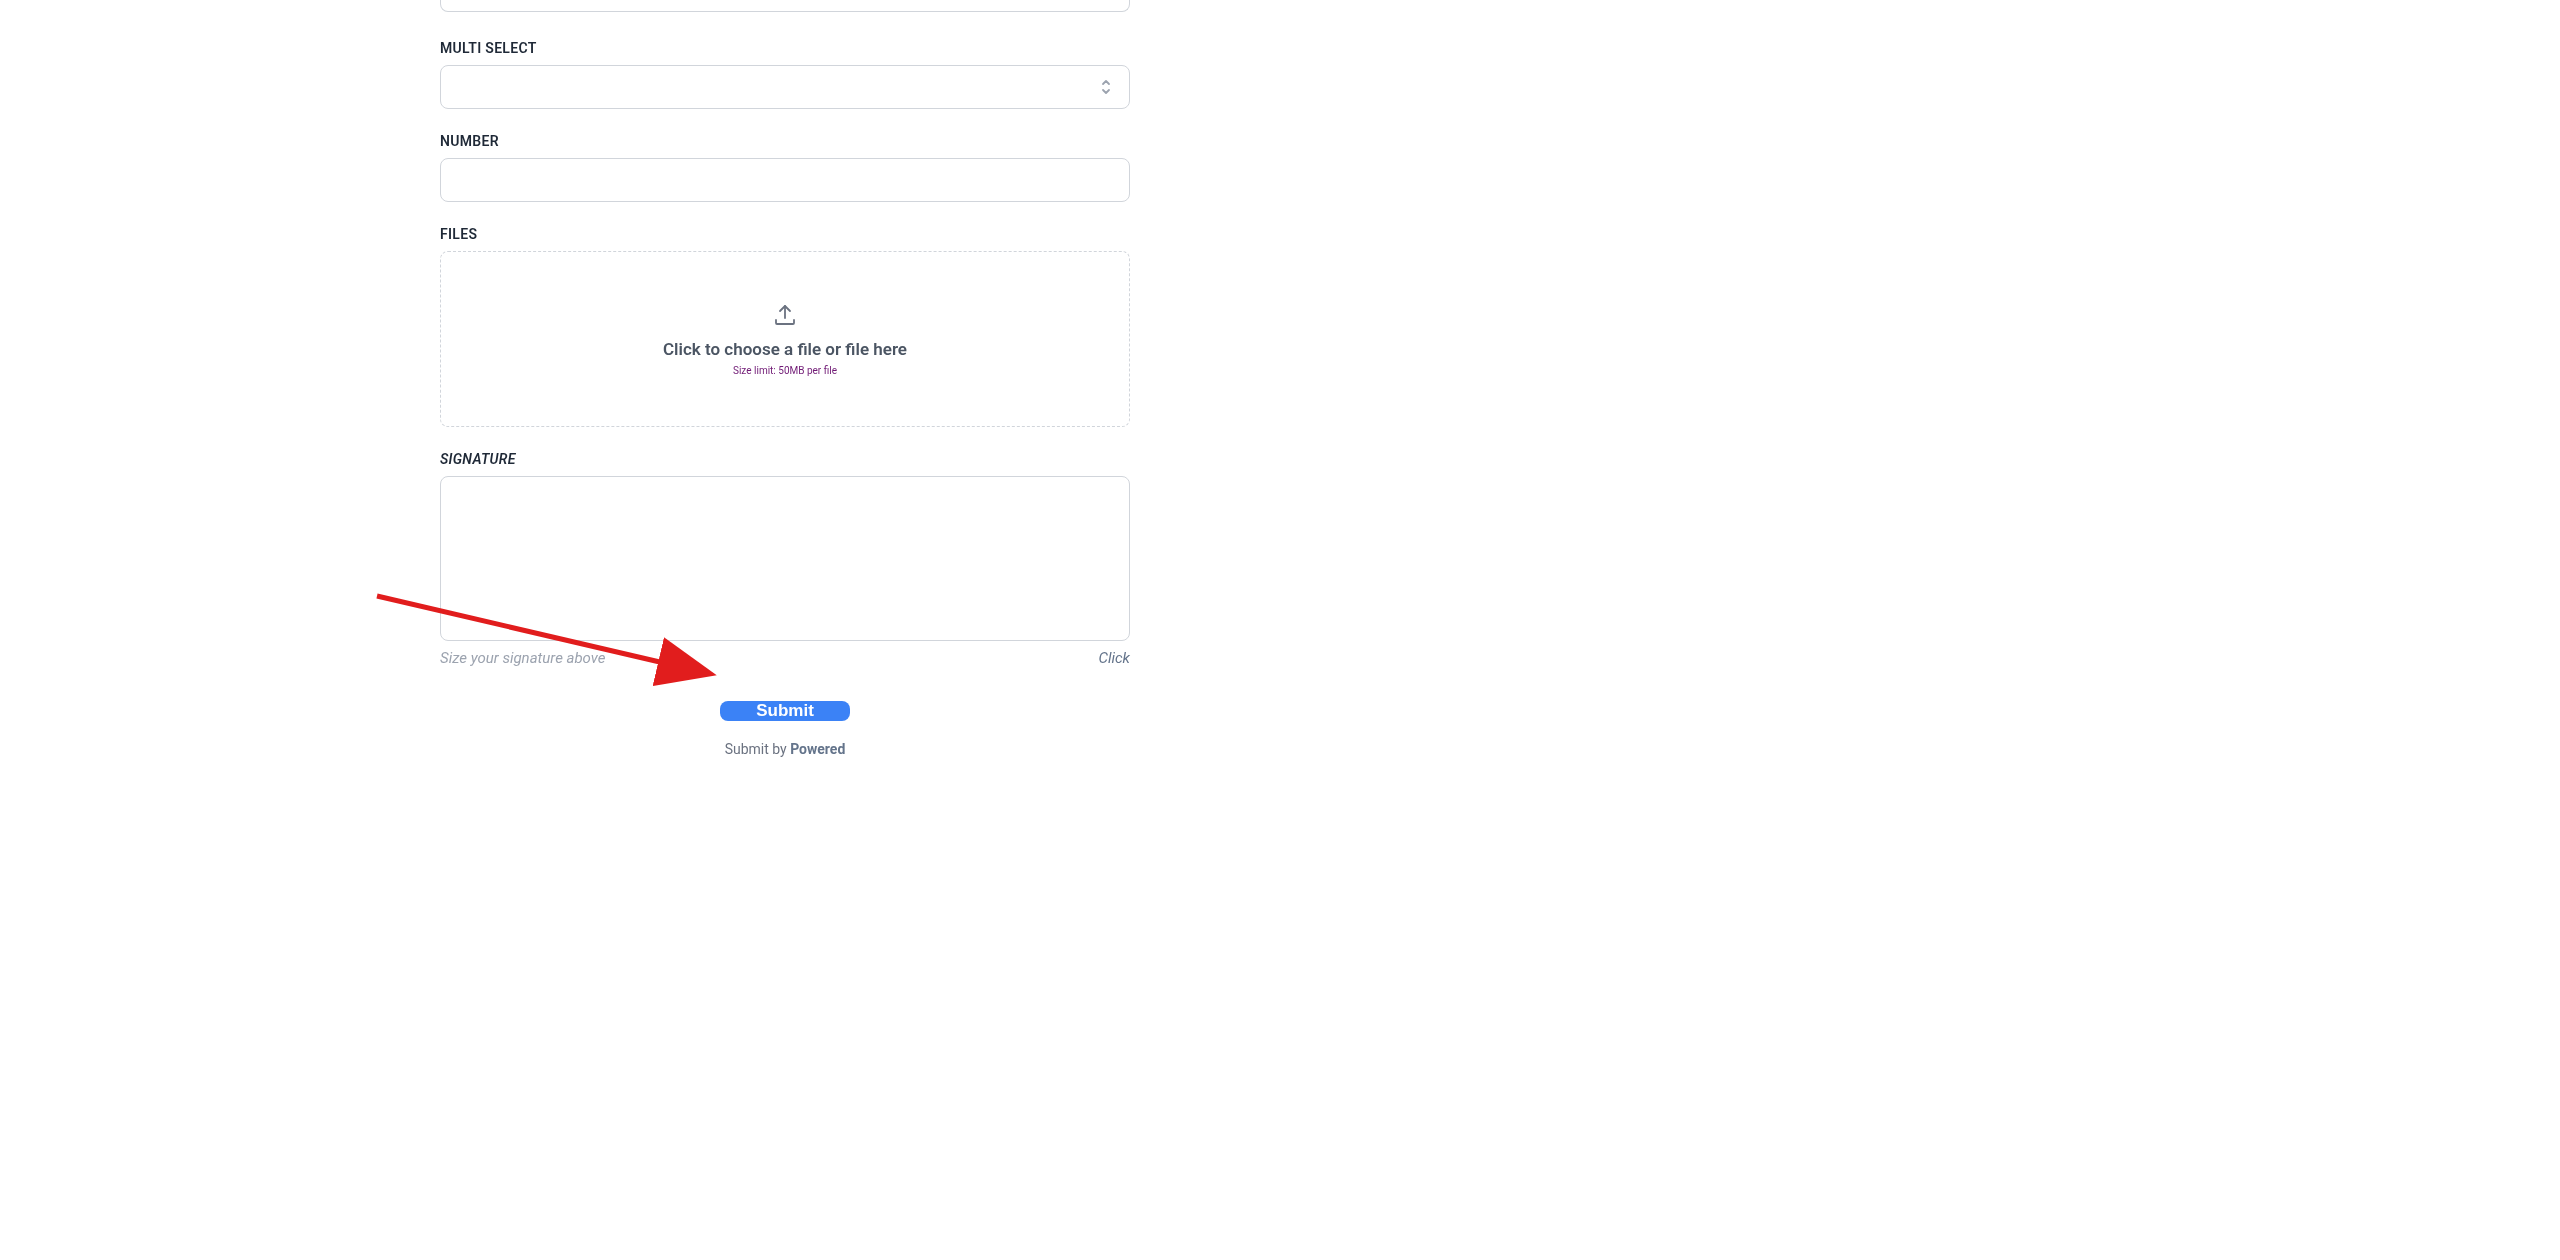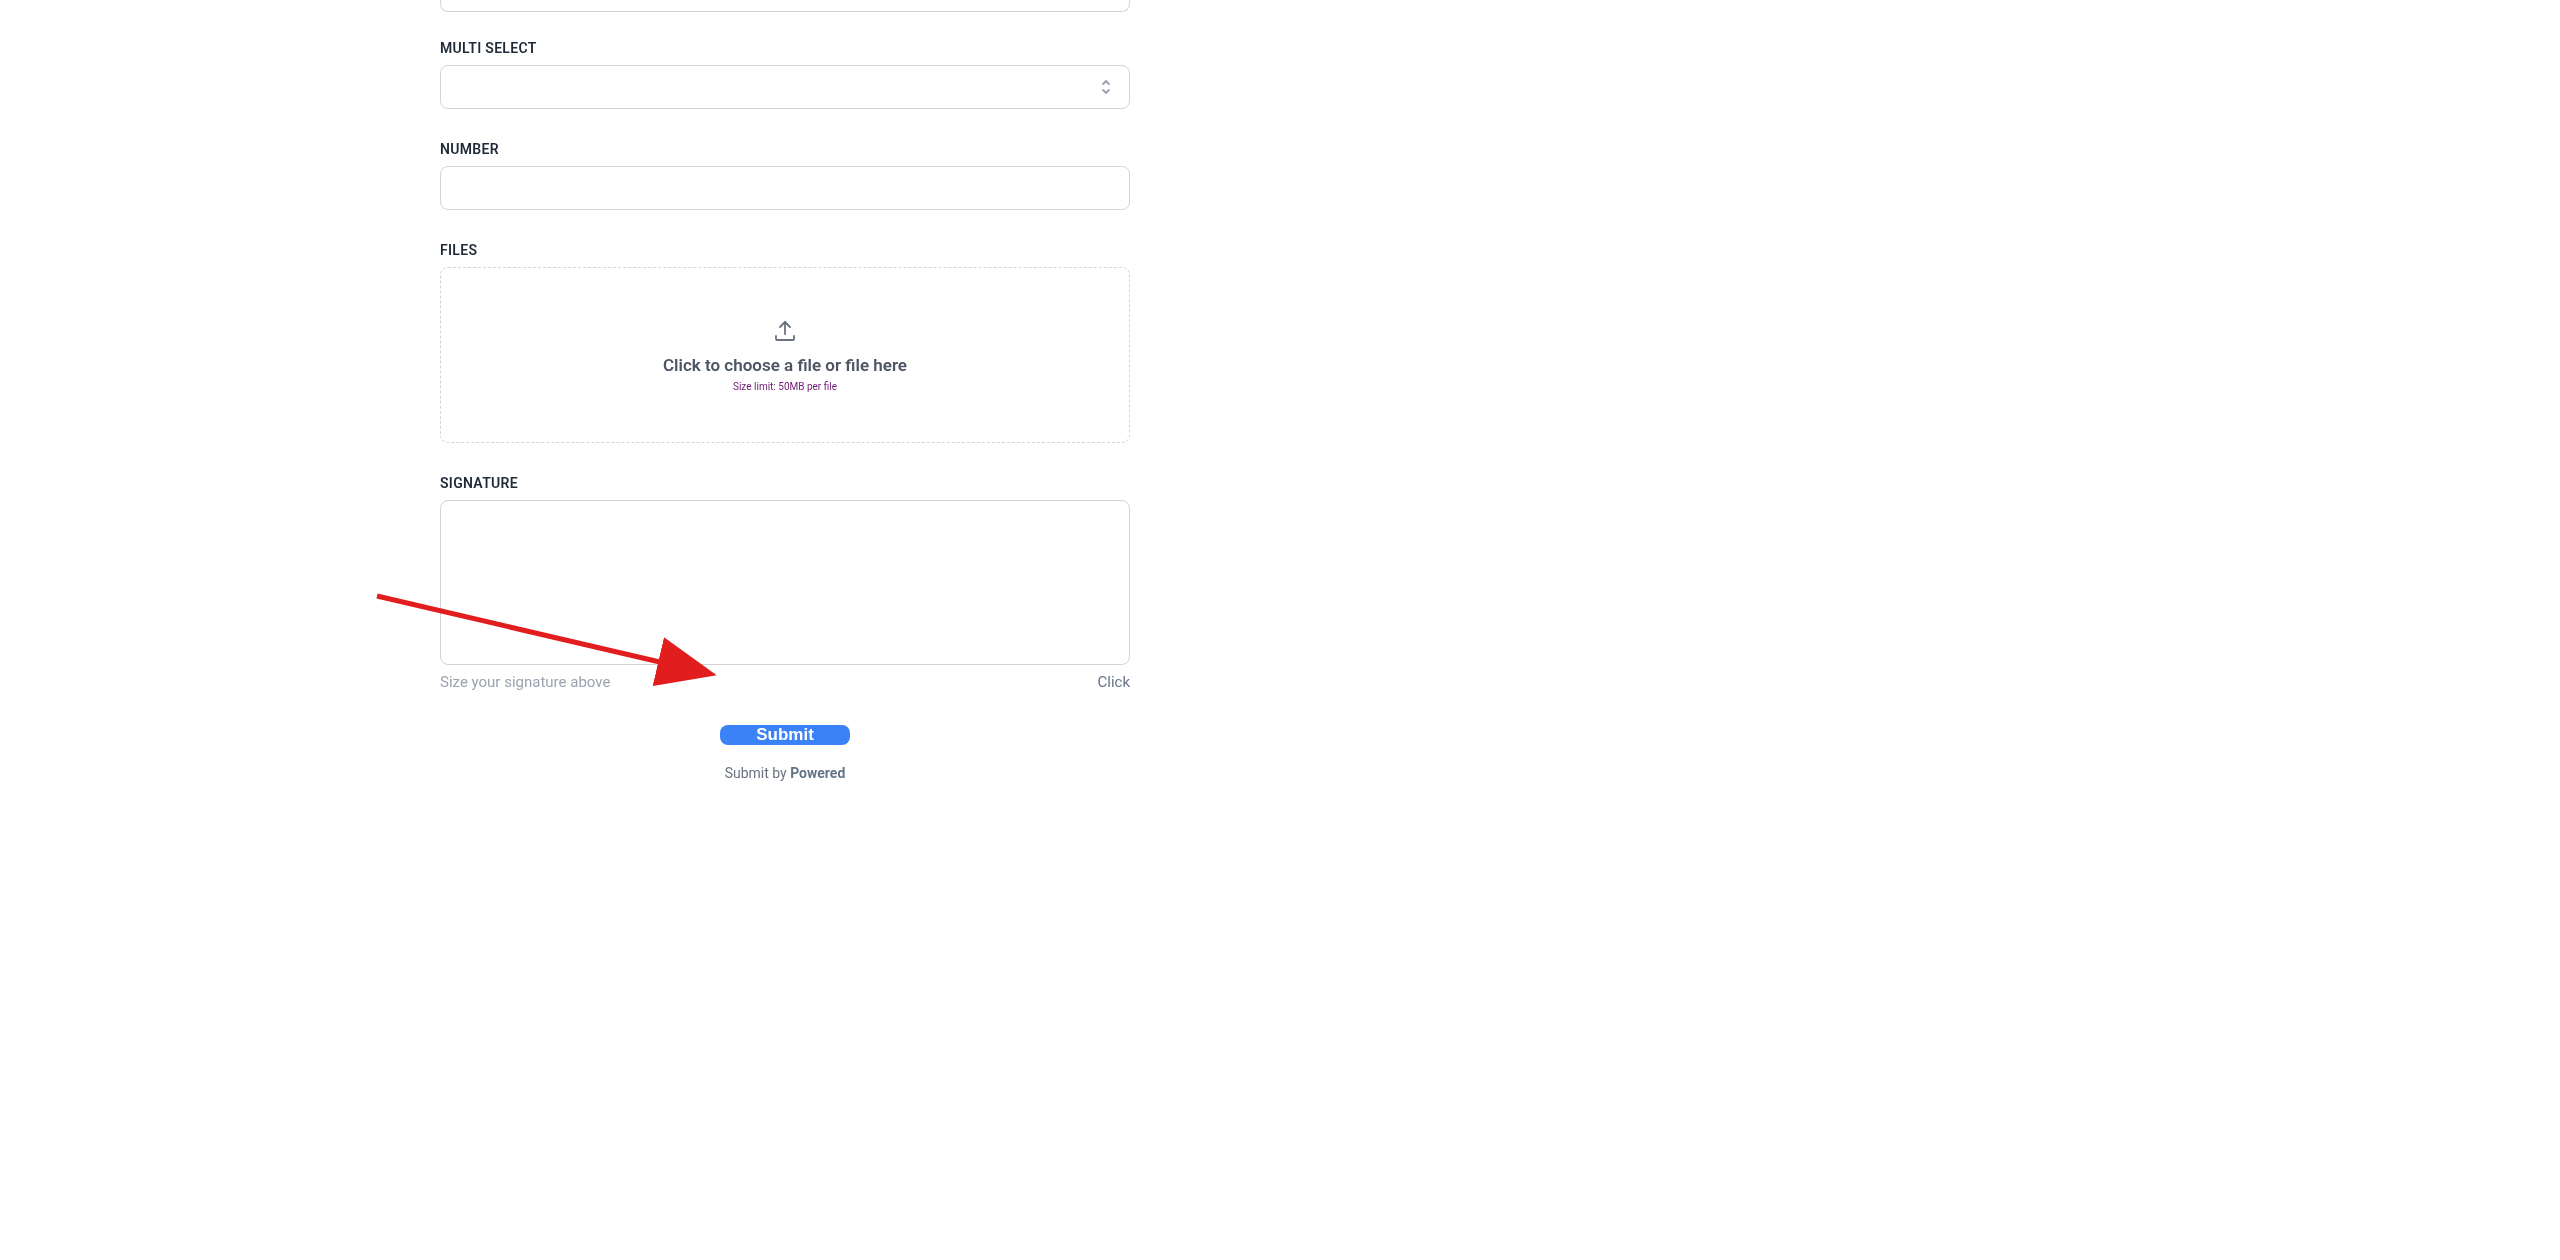--- a/index.html
+++ b/index.html
@@ -37,21 +37,21 @@
       font-size: 14px;
       font-weight: 600;
       color: #1f2937;
       text-transform: uppercase;
       letter-spacing: 0.3px;
       margin-bottom: 9px;
       display: block;
     }
     
     .form-field {
-      margin-bottom: 32px;
+      margin-bottom: 24px;
     }
     
     .select-input {
       width: 100%;
       height: 44px;
       border: 1px solid #d1d5db;
       border-radius: 8px;
       background: #ffffff;
       position: relative;
       cursor: pointer;
@@ -208,21 +208,21 @@
           <path d="M12 3 L12 15"></path>
           <path d="M7 8 L12 3 L17 8"></path>
           <path d="M3 17 L3 20 C3 20.5 3.5 21 4 21 L20 21 C20.5 21 21 20.5 21 20 L21 17"></path>
         </svg>
       </span>
       <div class="file-upload-text">Click to choose a file or file here</div>
       <div class="file-upload-subtext">Size limit: 50MB per file</div>
     </div>
   </div>
 
-  <div class="form-field" style="margin-bottom: 0;">
+  <div class="form-field" style="margin-bottom: 0; font-style: italic;">
     <label class="field-label">SIGNATURE</label>
     <div class="signature-pad"></div>
     <div class="signature-footer">
       <span class="signature-hint">Size your signature above</span>
       <span class="clear-link">Click</span>
     </div>
   </div>
 
   <div class="submit-section">
     <button class="submit-button">Submit</button>

